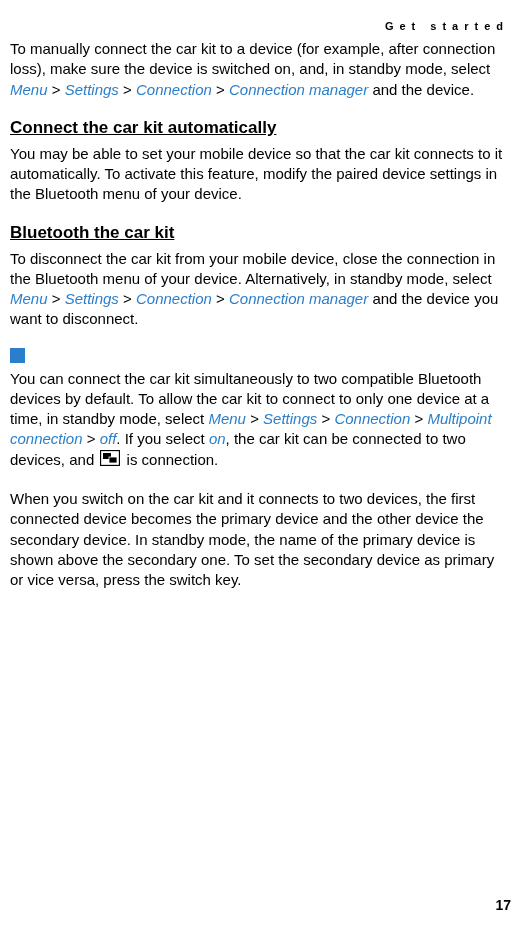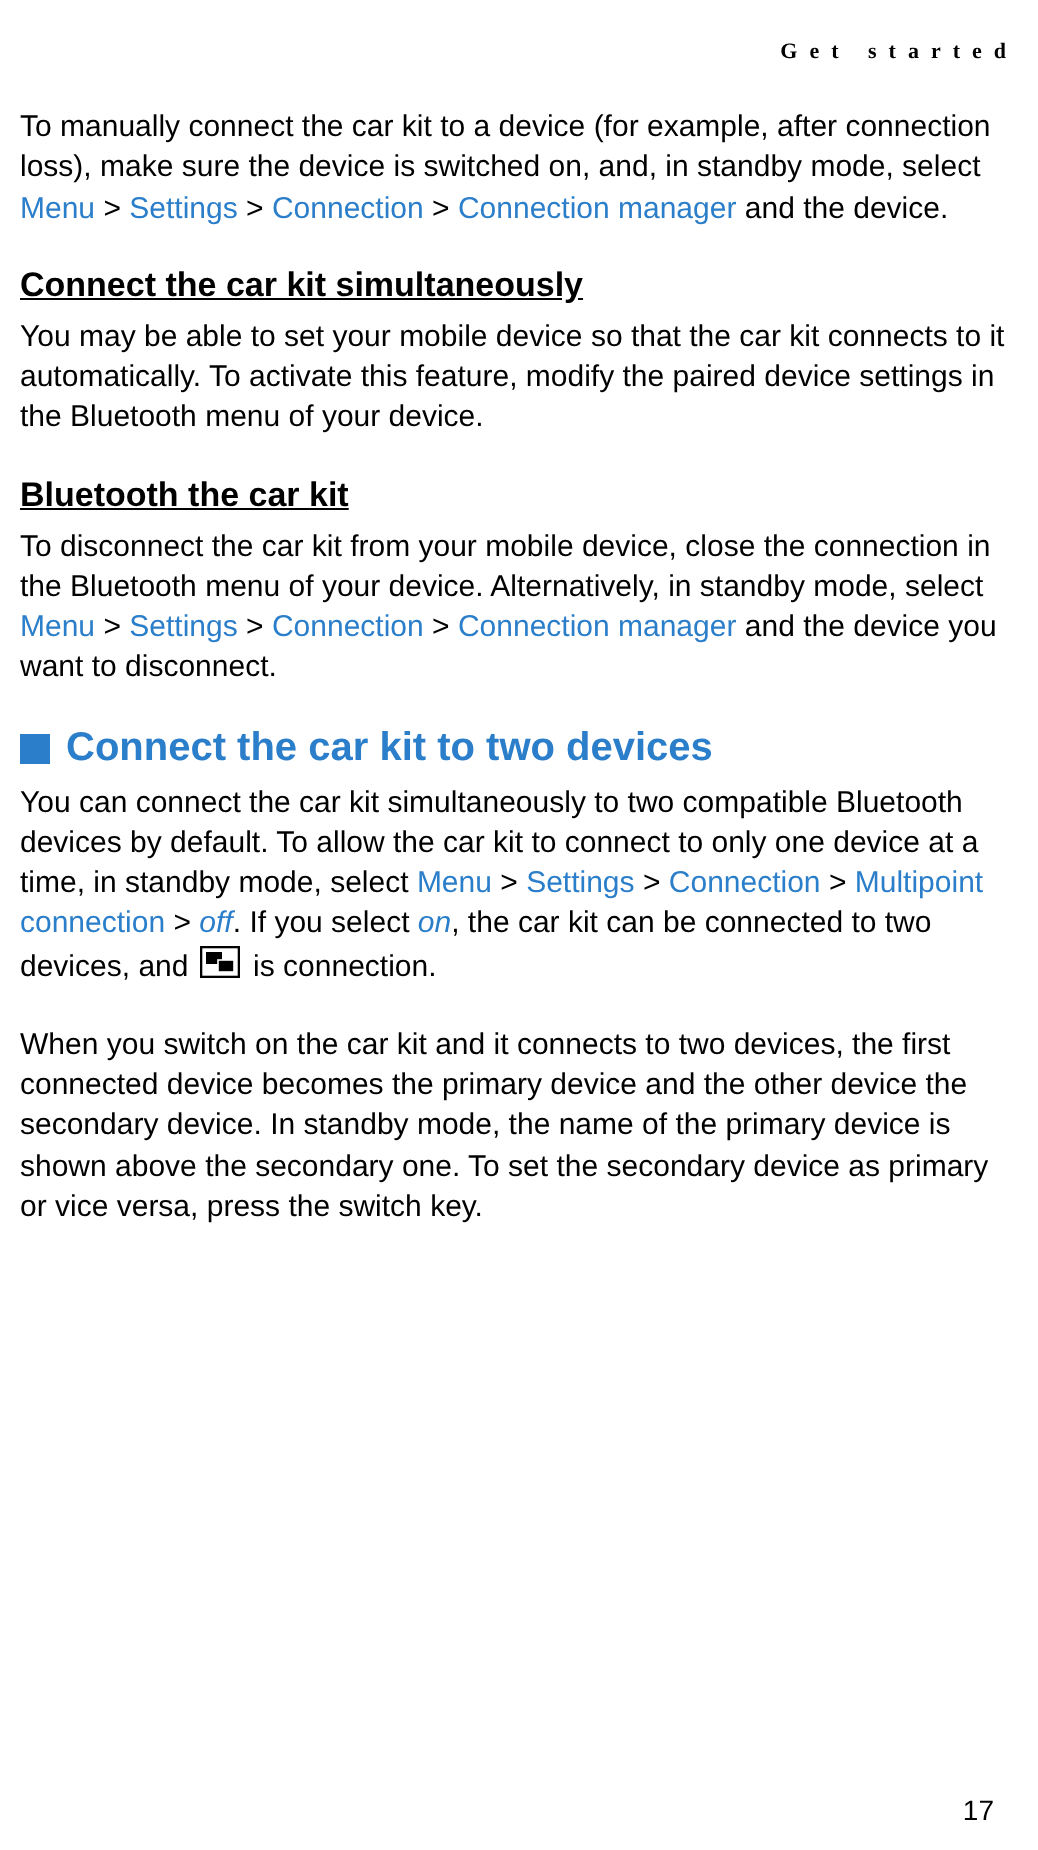--- a/index.html
+++ b/index.html
@@ -14,31 +14,31 @@
       background: #fff;
       color: #000;
       padding: 20px 10px 10px 10px;
       position: relative;
     }
     .header {
       text-align: right;
       font-size: 11px;
       letter-spacing: 6px;
       font-weight: bold;
-      margin-bottom: 22px;
+      margin-bottom: 7px;
       padding-right: 0;
-      font-family: Liberation Serif, serif;
     }
     .para {
       font-size: 15px;
       line-height: 1.35;
       margin-bottom: 18px;
     }
     .link {
       color: #2b7ec9;
+      font-style: italic;
     }
     .onoff {
       color: #2b7ec9;
       font-style: italic;
       margin-top: 40px;
     }
     .subheading {
       font-size: 17px;
       font-weight: bold;
       text-decoration: underline;
@@ -67,45 +67,44 @@
       font-weight: normal;
     }
     .icon-box {
       display: inline-block;
       vertical-align: middle;
       margin: 0 2px;
     }
     .page-number {
       position: absolute;
       bottom: 12px;
-      right: 22px;
+      right: 8px;
       font-size: 14px;
-      font-weight: normal;
+      font-weight: bold;
     }
   </style>
 </head>
 <body>
 
 <div class="header">Get started</div>
 
 <p class="para">
   <span>To manually connect the car kit to a device (for example, after connection loss), make sure the device is switched on, and, in standby mode, select </span><span class="link">Menu</span><span class="gt"> &gt; </span><span class="link">Settings</span><span class="gt"> &gt; </span><span class="link">Connection</span><span class="gt"> &gt; </span><span class="link">Connection manager</span><span> and the device.</span>
 </p>
 
-<h3 class="subheading">Connect the car kit simultaneously</h3>
+<h3 class="subheading">Connect the car kit automatically</h3>
 <p class="para">You may be able to set your mobile device so that the car kit connects to it automatically. To activate this feature, modify the paired device settings in the Bluetooth menu of your device.</p>
 
 <h3 class="subheading">Bluetooth the car kit</h3>
 <p class="para">
   <span>To disconnect the car kit from your mobile device, close the connection in the Bluetooth menu of your device. Alternatively, in standby mode, select </span><span class="link">Menu</span><span class="gt"> &gt; </span><span class="link">Settings</span><span class="gt"> &gt; </span><span class="link">Connection</span><span class="gt"> &gt; </span><span class="link">Connection manager</span><span> and the device you want to disconnect.</span>
 </p>
 
 <div class="section-heading-row">
   <div class="square-bullet"></div>
-  <div class="section-heading">Connect the car kit to two devices</div>
 </div>
 
 <p class="para">
   <span>You can connect the car kit simultaneously to two compatible Bluetooth devices by default. To allow the car kit to connect to only one device at a time, in standby mode, select </span><span class="link">Menu</span><span class="gt"> &gt; </span><span class="link">Settings</span><span class="gt"> &gt; </span><span class="link">Connection</span><span class="gt"> &gt; </span><span class="link">Multipoint connection</span><span class="gt"> &gt; </span><span class="onoff">off</span><span>. If you select </span><span class="onoff">on</span><span>, the car kit can be connected to two devices, and </span><span class="icon-box"><svg width="20" height="16" viewBox="0 0 20 16">
         <rect x="0.5" y="0.5" width="19" height="15" fill="none" stroke="#000" stroke-width="1.3"></rect>
         <rect x="3" y="3" width="8" height="6" fill="#000"></rect>
         <rect x="9" y="7" width="8" height="6" fill="#000"></rect>
         <rect x="9" y="7" width="8" height="6" fill="none" stroke="#fff" stroke-width="0.8"></rect>
       </svg></span><span> is connection.</span>
 </p>

